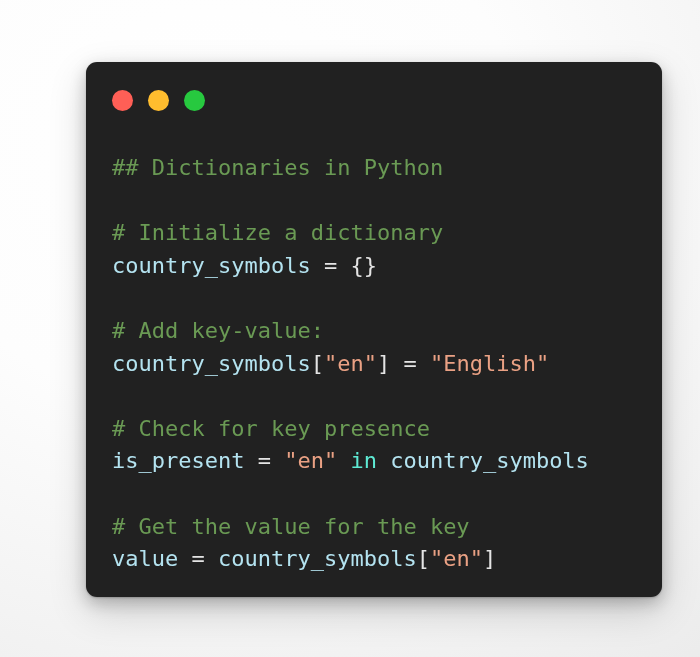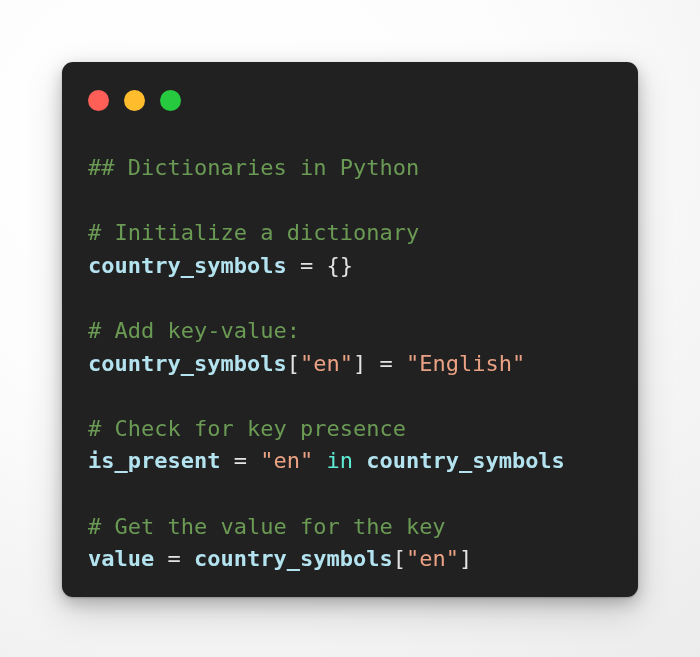--- a/index.html
+++ b/index.html
@@ -75,31 +75,31 @@
     font-family: "DejaVu Sans Mono", "Liberation Mono", monospace;
   }
   .line {
     height: 32.6px;
     white-space: pre;
   }
   .line.blank { color: transparent; }
 
   
   .tok-comment { color: #6a9a54; }
-  .tok-var     { color: #b4e3f0; font-weight: bold; }
+  .tok-var     { color: #b4e3f0; }
   .tok-punct   { color: #e4e4e4; }
   .tok-string  { color: #eaa184; }
   .tok-kw      { color: #5eead4; }
 </style>
 </head>
 <body>
 
 <div id="stage">
 
-  <div class="window" style="background: rgb(33, 33, 33);">
+  <div class="window" style="background: rgb(33, 33, 33); margin-left: 24px;">
 
     <div class="titlebar">
       <span class="dot dot-close" style="background: rgb(255, 95, 86);"></span>
       <span class="dot dot-min" style="background: rgb(255, 189, 46);"></span>
       <span class="dot dot-max" style="background: rgb(39, 201, 63);"></span>
     </div>
 
     <div class="code" id="code-block"><div class="line"><span class="tok-comment">## Dictionaries in Python</span></div><div class="line blank">&nbsp;</div><div class="line"><span class="tok-comment"># Initialize a dictionary</span></div><div class="line"><span class="tok-var">country_symbols</span><span class="tok-punct"> = </span><span class="tok-punct">{}</span></div><div class="line blank">&nbsp;</div><div class="line"><span class="tok-comment"># Add key-value:</span></div><div class="line"><span class="tok-var">country_symbols</span><span class="tok-punct">[</span><span class="tok-string">"en"</span><span class="tok-punct">]</span><span class="tok-punct"> = </span><span class="tok-string">"English"</span></div><div class="line blank">&nbsp;</div><div class="line"><span class="tok-comment"># Check for key presence</span></div><div class="line"><span class="tok-var">is_present</span><span class="tok-punct"> = </span><span class="tok-string">"en"</span><span class="tok-punct"> </span><span class="tok-kw">in</span><span class="tok-punct"> </span><span class="tok-var">country_symbols</span></div><div class="line blank">&nbsp;</div><div class="line"><span class="tok-comment"># Get the value for the key</span></div><div class="line"><span class="tok-var">value</span><span class="tok-punct"> = </span><span class="tok-var">country_symbols</span><span class="tok-punct">[</span><span class="tok-string">"en"</span><span class="tok-punct">]</span></div></div>
 
   </div>

